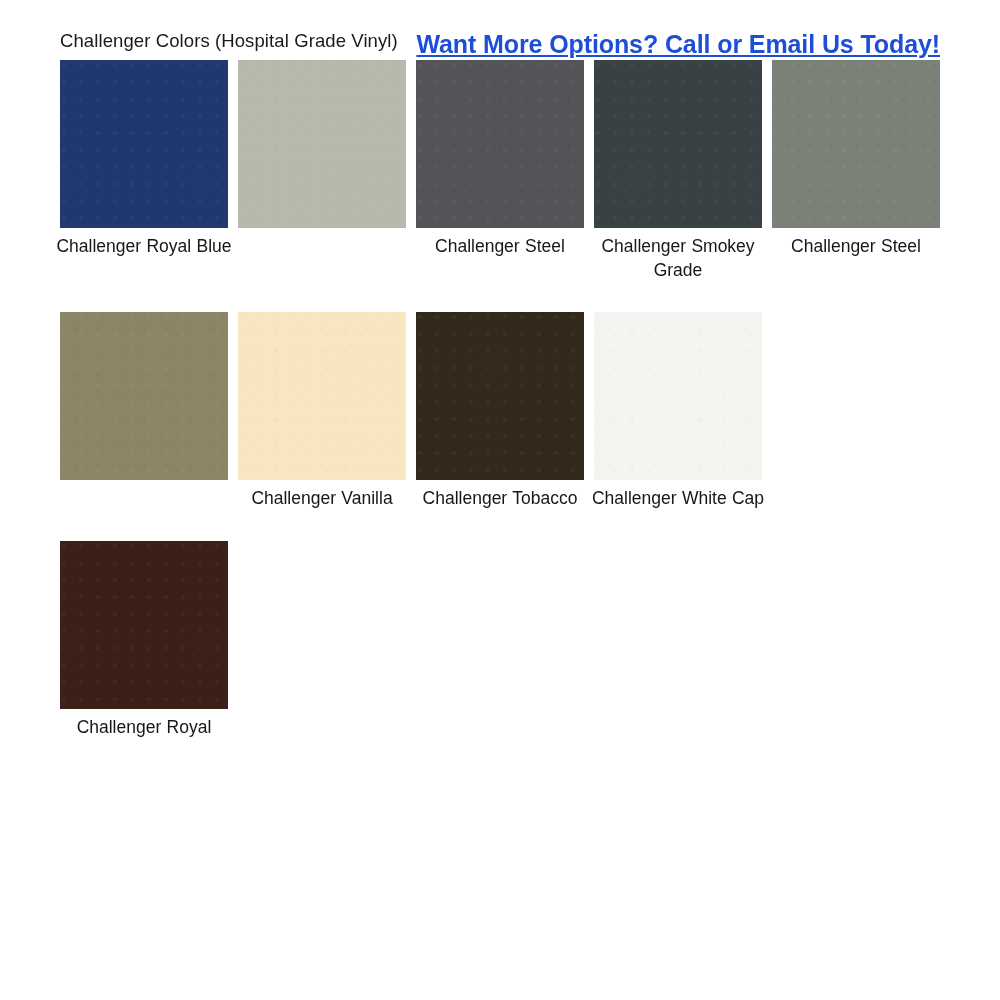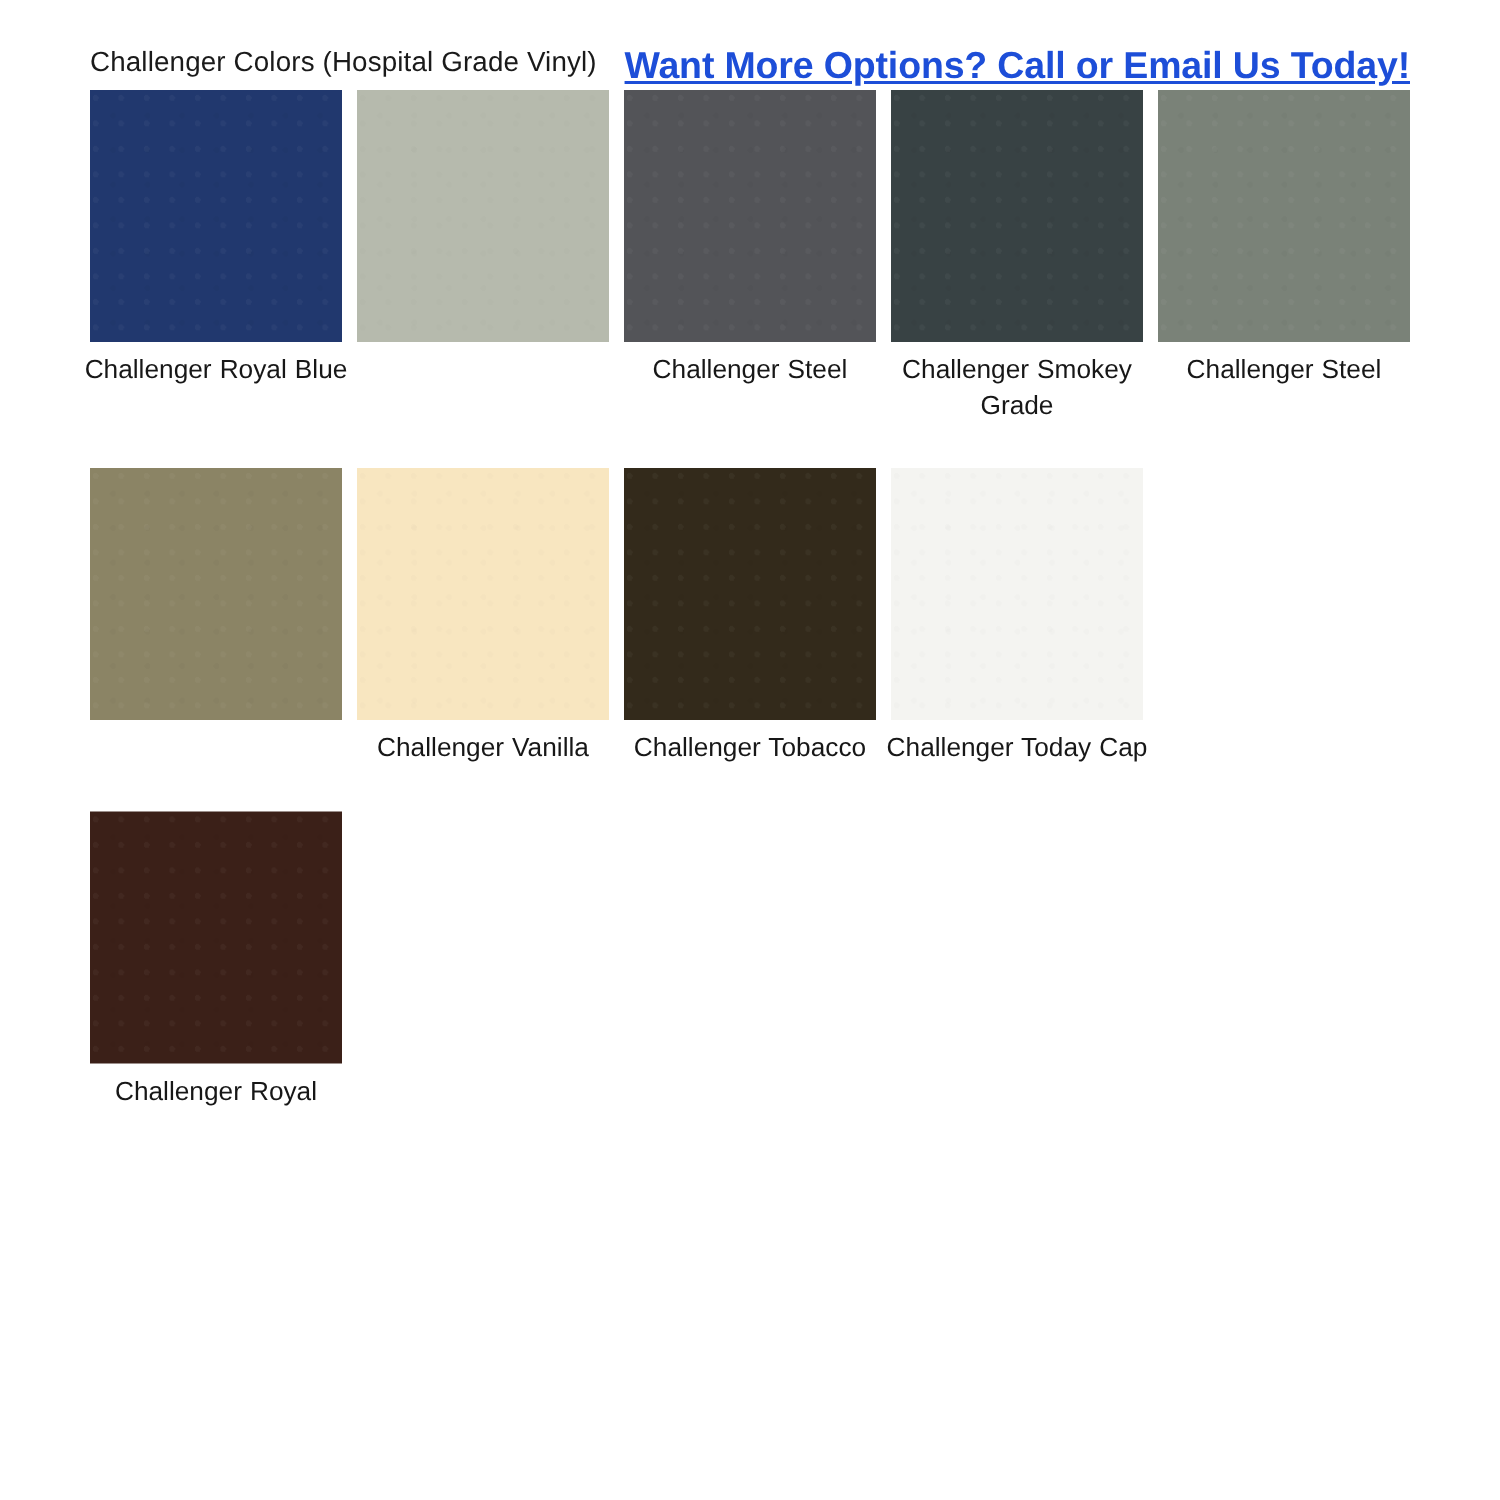--- a/index.html
+++ b/index.html
@@ -149,21 +149,21 @@
       <div class="cell">
         <div class="swatch light" style="background-color: rgb(248, 230, 192);"></div>
         <div class="caption">Challenger Vanilla</div>
       </div>
       <div class="cell">
         <div class="swatch" style="background-color: rgb(51, 42, 27);"></div>
         <div class="caption">Challenger Tobacco</div>
       </div>
       <div class="cell">
         <div class="swatch light" style="background-color: rgb(244, 244, 241);"></div>
-        <div class="caption">Challenger Today Cap</div>
+        <div class="caption">Challenger White Cap</div>
       </div>
     </div>
 
     <div class="row-gap"></div>
 
     <div class="row">
       <div class="cell">
         <div class="swatch" style="background-color: rgb(59, 32, 24);"></div>
         <div class="caption">Challenger Royal</div>
       </div>

